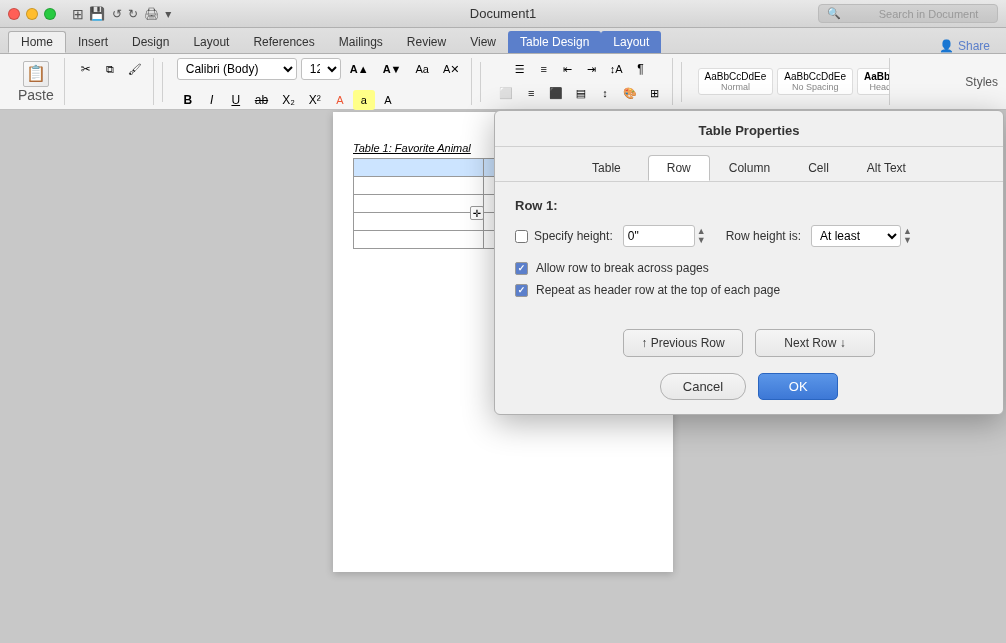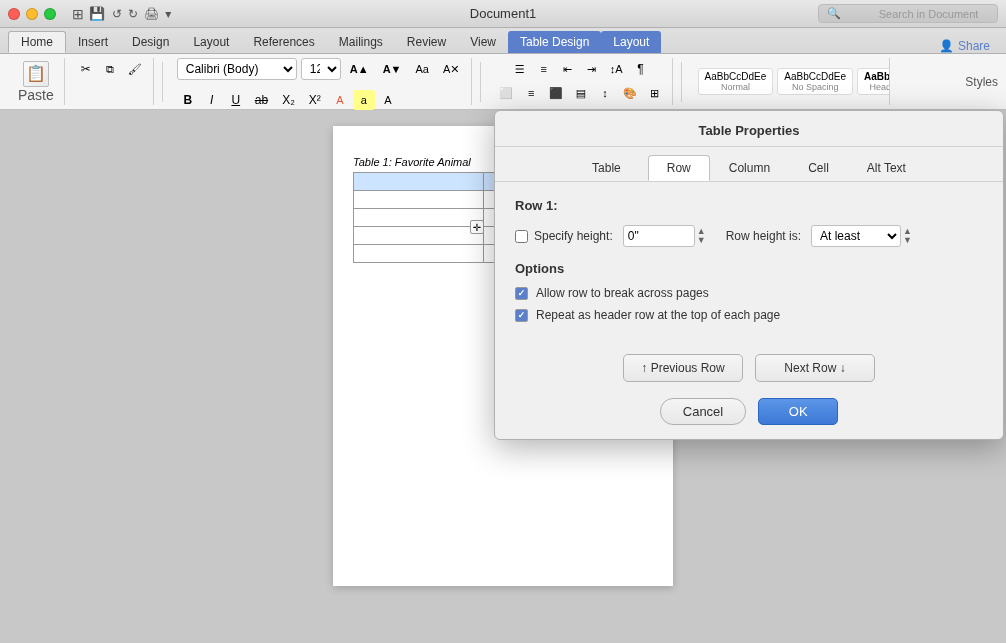--- a/index.html
+++ b/index.html
@@ -86,23 +86,24 @@
     .main-area {
       display: flex;
       height: calc(643px - 28px - 26px - 56px);
       background: #c8c8c8;
     }
 
     
     .doc-area {
       flex: 1;
       background: #c8c8c8;
-      padding: 16px;
+      padding: 2px;
       overflow: auto;
       position: relative;
+      text-decoration: underline;
     }
     .page {
       background: white;
       width: 340px;
       min-height: 460px;
       margin: 0 auto;
       padding: 30px 20px;
       box-shadow: 0 2px 8px rgba(0,0,0,0.2);
     }
     .table-caption {
@@ -542,21 +543,20 @@
             <option>At least</option>
           </select>
           <div style="display:flex;flex-direction:column;font-size:9px;color:#666;cursor:pointer;line-height:1;">
             <span>▲</span>
             <span>▼</span>
           </div>
         </div>
       </div>
 
       <div class="options-section">
-        <div class="section-label">Options</div>
 
         <div class="option-row">
           <div class="option-checkbox">
             <span class="checkmark">✓</span>
           </div>
           <span>Allow row to break across pages</span>
         </div>
 
         <div class="option-row">
           <div class="option-checkbox">

